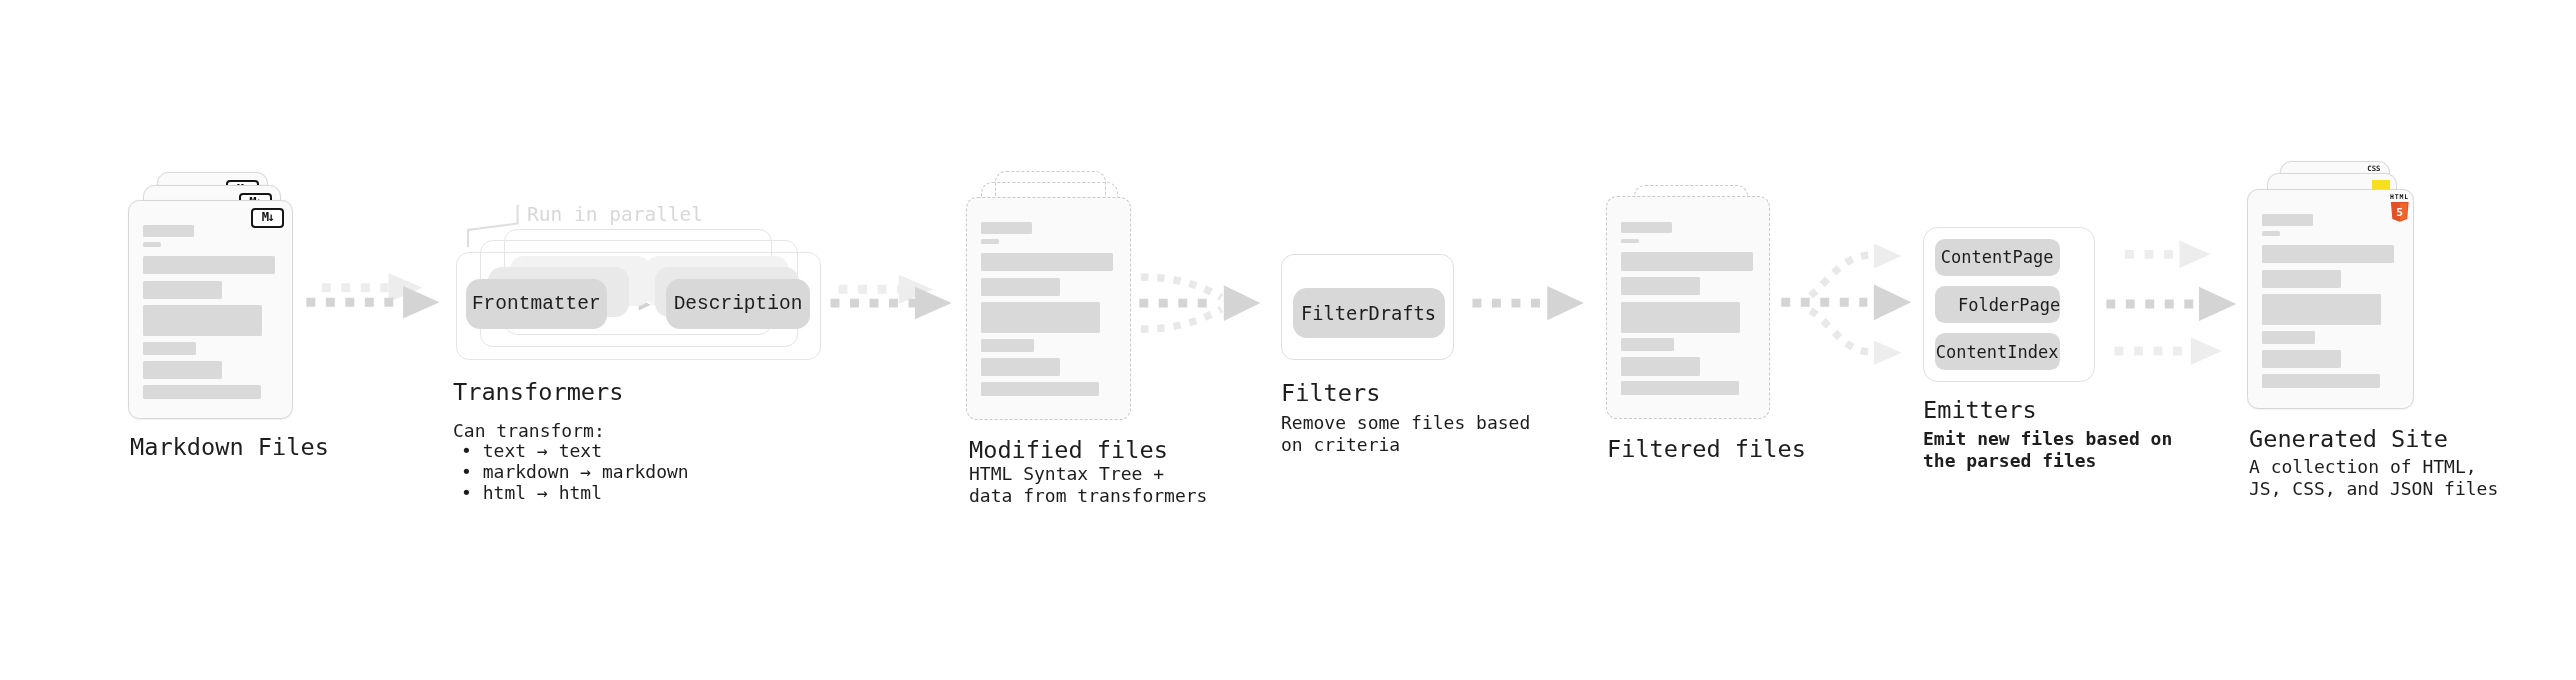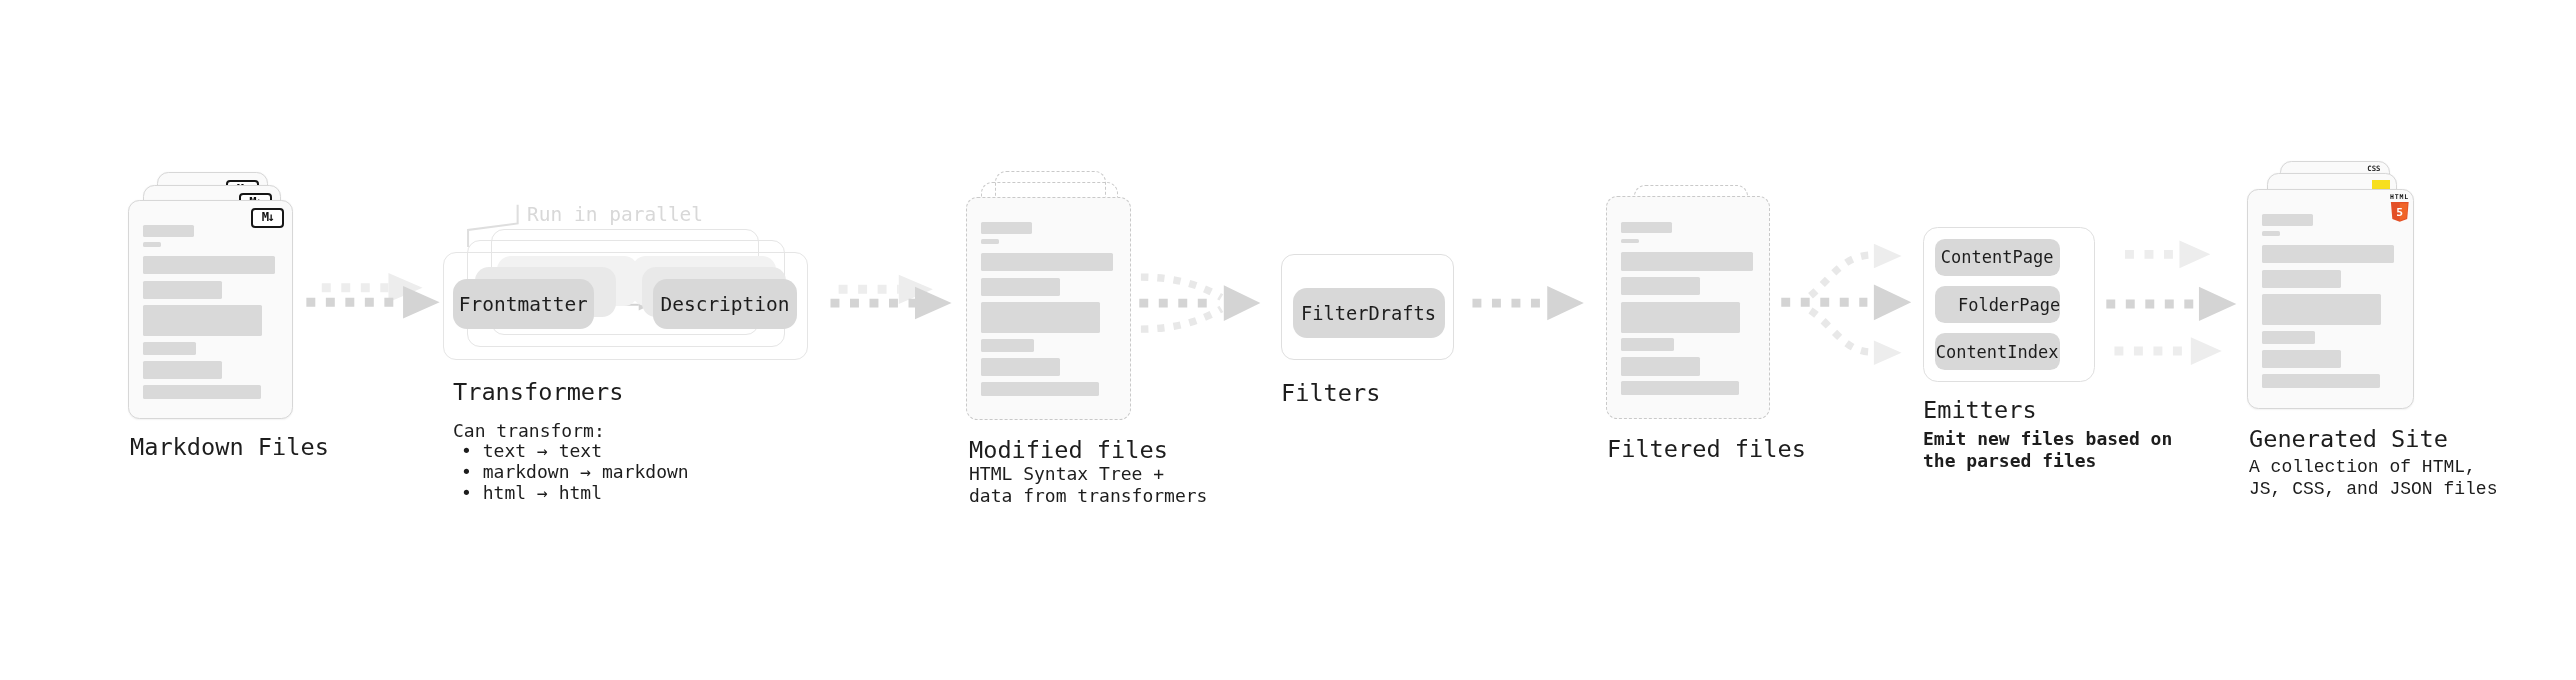--- a/index.html
+++ b/index.html
@@ -140,21 +140,21 @@
           <div class="bar" style="width: 79px; height: 18px; margin-bottom: 6.5px;"></div>
           <div class="bar" style="width: 119px; height: 31px; margin-bottom: 5.7px;"></div>
           <div class="bar" style="width: 53px; height: 13px; margin-bottom: 5.7px;"></div>
           <div class="bar" style="width: 79px; height: 18.7px; margin-bottom: 5.7px;"></div>
           <div class="bar" style="width: 118px; height: 14px; margin-bottom: 0px;"></div>
         </div>
     </div>
   </div>
   <div class="abs title" style="left:130px;top:433px;">Markdown Files</div>
 
-  <div class="abs" style="left:443px;top:229px;width:367px;height:132px;">
+  <div class="abs" style="left:456px;top:229px;width:367px;height:132px;font-family:Liberation Mono, monospace;">
     <div class="container" style="left:48px;top:0;width:268px;height:106px;"></div>
     <div class="container" style="left:23.6px;top:10.6px;width:318px;height:107px;"></div>
     <div class="container" style="left:0;top:23px;width:365px;height:108px;"></div>
 
     <div class="pill tf-pill ghost2" style="left:54px;top:27px;"></div>
     <div class="pill tf-pill ghost1" style="left:32px;top:38px;"></div>
     <div class="pill tf-pill" style="left:9.8px;top:50px;">Frontmatter</div>
 
     <div class="pill tf-pill right ghost2" style="left:189px;top:27px;"></div>
     <div class="pill tf-pill right ghost1" style="left:199px;top:38px;"></div>
@@ -186,20 +186,22 @@
     </div>
   </div>
   <div class="abs title" style="left:969px;top:436px;">Modified files</div>
   <div class="abs sub" style="left:969px;top:463px;">HTML Syntax Tree +
 data from transformers</div>
 
   <div class="outline-box" style="left:1281px;top:254px;width:173px;height:106px;border-radius:13px;">
     <div class="pill" style="left:10.6px;top:25px;width:152px;height:50px;font-size:18.7px;margin-top:8px;">FilterDrafts</div>
   </div>
   <div class="abs title" style="left:1281px;top:379px;">Filters</div>
+  <div class="abs sub" style="left:1281px;top:412px;">Remove some files based
+on criteria</div>
 
   <div class="abs" style="left:1606px;top:185px;width:164px;height:235px;">
     <div class="doc dashed" style="left:28px;top:0;width:114px;height:223px;"></div>
     <div class="doc dashed front" style="left:0;top:11.4px;width:164px;height:223px;">
       <div class="bars">
           <div class="bar" style="width: 51px; height: 11.4px; margin-bottom: 5.7px;"></div>
           <div class="bar" style="width: 18px; height: 4.1px; margin-bottom: 9px;"></div>
           <div class="bar" style="width: 132px; height: 18.7px; margin-bottom: 6.5px;"></div>
           <div class="bar" style="width: 79px; height: 18px; margin-bottom: 6.5px;"></div>
           <div class="bar" style="width: 119px; height: 31px; margin-bottom: 5.7px;"></div>
@@ -245,17 +247,17 @@
           <div class="bar" style="width: 132px; height: 18.7px; margin-bottom: 6.5px;"></div>
           <div class="bar" style="width: 79px; height: 18px; margin-bottom: 6.5px;"></div>
           <div class="bar" style="width: 119px; height: 31px; margin-bottom: 5.7px;"></div>
           <div class="bar" style="width: 53px; height: 13px; margin-bottom: 5.7px;"></div>
           <div class="bar" style="width: 79px; height: 18.7px; margin-bottom: 5.7px;"></div>
           <div class="bar" style="width: 118px; height: 14px; margin-bottom: 0px;"></div>
         </div>
     </div>
   </div>
   <div class="abs title" style="left:2249px;top:425px;">Generated Site</div>
-  <div class="abs sub" style="left:2249px;top:456px;font-family:Liberation Mono, monospace;">A collection of HTML,
+  <div class="abs sub" style="left:2249px;top:456px;">A collection of HTML,
 JS, CSS, and JSON files</div>
 
 </div>
 
 
 </body></html>

